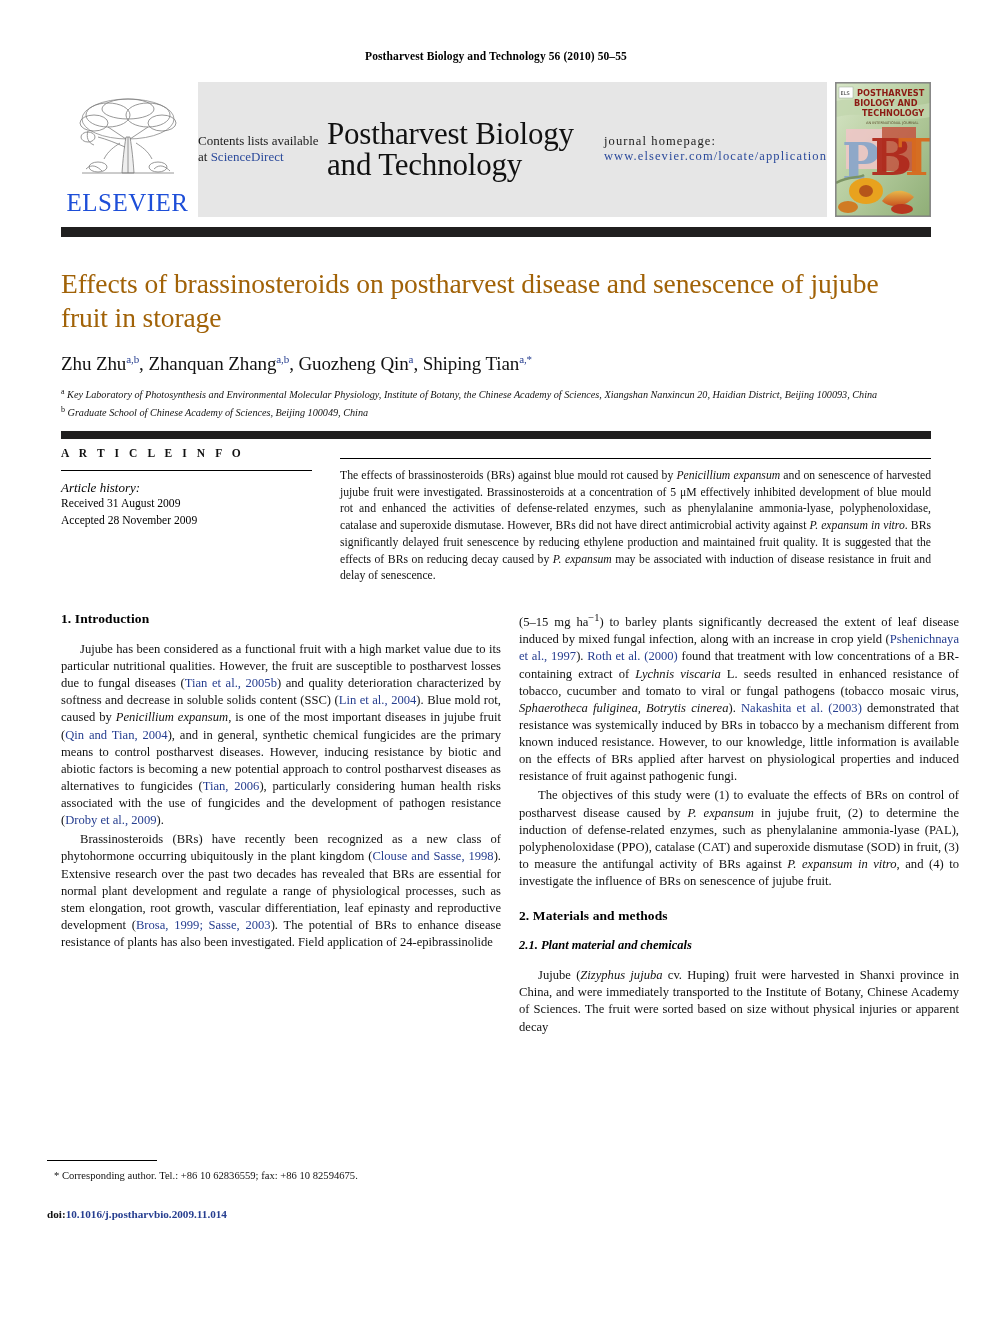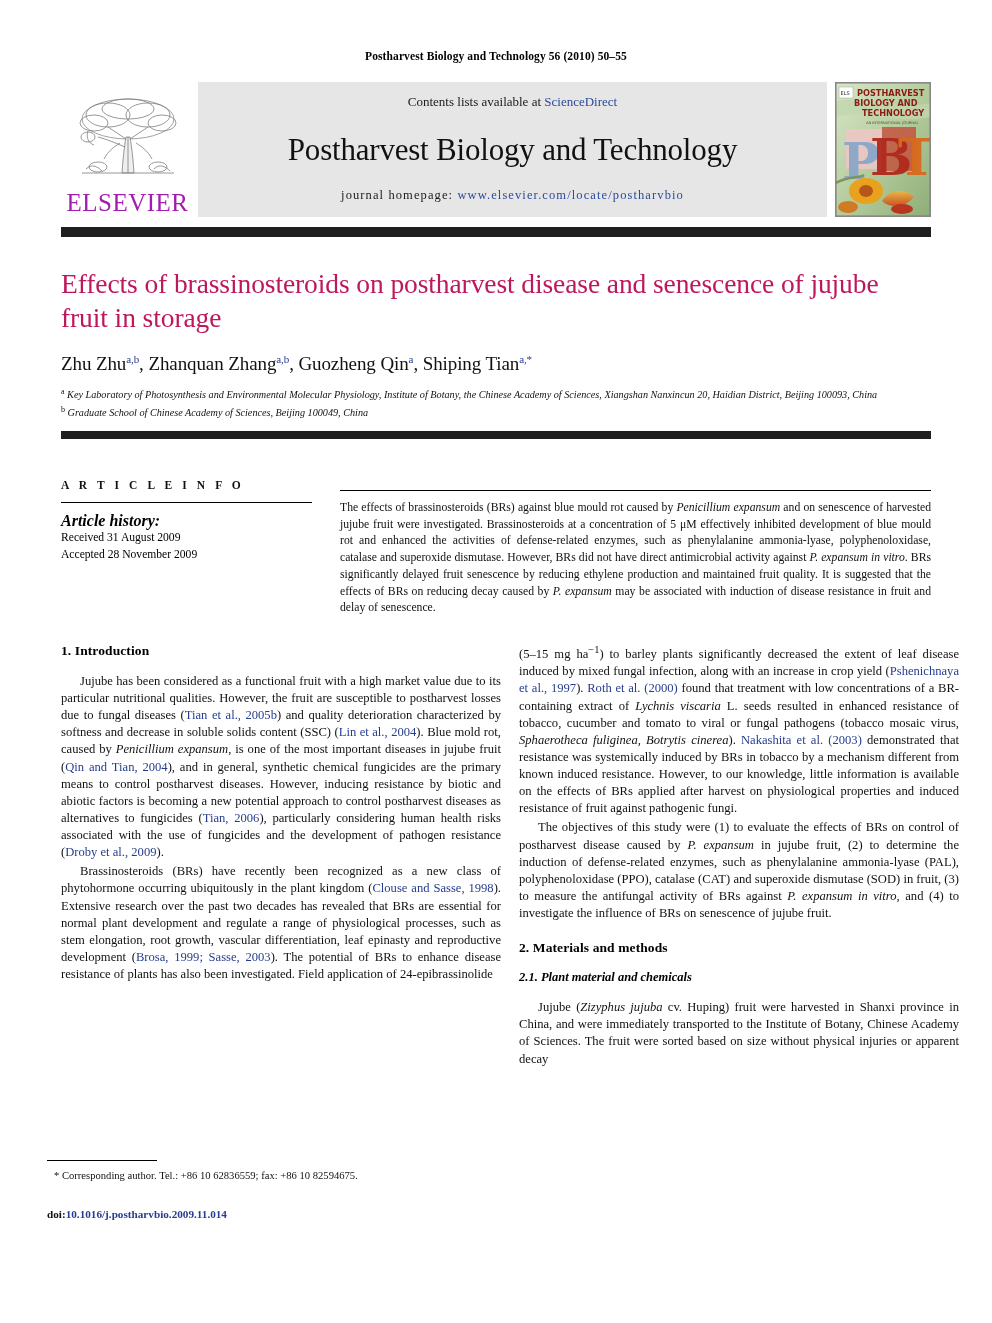--- a/index.html
+++ b/index.html
@@ -48,30 +48,29 @@
     justify-content: flex-end;
     align-items: center;
     padding-bottom: 2px;
     box-sizing: border-box;
   }
   .tree-svg { display:block; }
   .elsevier-word {
     font-family: "Liberation Serif", serif;
     font-size: 25px;
     letter-spacing: 0.5px;
-    color: #a21caf;
+    color: #1d4ed8;
     line-height: 1;
     margin-top: 1px;
     font-weight: normal;
   }
   .masthead-center {
     flex: 1 1 auto;
     background: #e6e6e6;
     display: flex;
-    flex-direction: column;
     justify-content: space-between;
     align-items: center;
     padding: 12px 0 14px 0;
     box-sizing: border-box;
     margin-left: 4px;
   }
   .contents-line {
     font-size: 13px;
     color: #1a1a1a;
   }
@@ -114,21 +113,21 @@
     background: #201f1f;
     margin-top: 10px;
   }
 
   
   .title-block { margin-top: 30px; }
   .paper-title {
     font-size: 27.5px;
     line-height: 1.22;
     letter-spacing: -0.1px;
-    color: #be185d;
+    color: #a16207;
     margin: 0;
     font-weight: normal;
   }
   .authors {
     font-size: 19px;
     margin-top: 19px;
     color: #111;
     letter-spacing: -0.1px;
   }
   .authors sup { font-size: 11px; color:#253d8f; }
@@ -137,21 +136,21 @@
     font-size: 10.2px;
     font-style: italic;
     line-height: 1.55;
     color: #111;
   }
   .affiliations sup { font-style: normal; font-size: 8px; }
 
   
   .info-abstract {
     display: flex;
-    margin-top: 40px;
+    margin-top: 8px;
   }
   .col-info {
     width: 251px;
     flex: 0 0 251px;
     margin-right: 28px;
   }
   .col-abstract {
     flex: 1 1 auto;
   }
   .section-caps {
@@ -160,22 +159,22 @@
     letter-spacing: 3.6px;
     color: #111;
   }
   .rule-after-caps {
     border-top: 1.6px solid #000;
     margin-top: 11px;
     padding-top: 9px;
   }
   .hist-label, .kw-label {
     font-style: italic;
-    font-weight: bold;
-    font-size: 16px;
+    font-weight: normal;
+    font-size: 13px;
   }
   .info-line {
     font-size: 11.6px;
     line-height: 1.45;
   }
   .kw-rule {
     border-top: 1.6px solid #000;
     margin-top: 14px;
     padding-top: 10px;
   }
@@ -295,21 +294,21 @@
       </svg>
       <div class="elsevier-word">ELSEVIER</div>
     </div>
 
     <div class="masthead-center">
       <div class="contents-line">
         <span>Contents lists available at </span><span class="sd">ScienceDirect</span>
       </div>
       <div class="journal-name">Postharvest Biology and Technology</div>
       <div class="homepage-line">
-        <span>journal homepage: </span><span class="url">www.elsevier.com/locate/postharvbio</span>
+        <span>journal homepage: </span><span class="url">www.elsevier.com/locate/application</span>
       </div>
     </div>
 
     <div class="cover-thumb">
       <svg width="94" height="133" viewBox="0 0 94 133">
         <defs>
           <linearGradient id="bgq" x1="0" y1="0" x2="1" y2="1">
             <stop offset="0%" stop-color="#d8e6c8"></stop>
             <stop offset="45%" stop-color="#b9cfa2"></stop>
             <stop offset="100%" stop-color="#8fae77"></stop>

